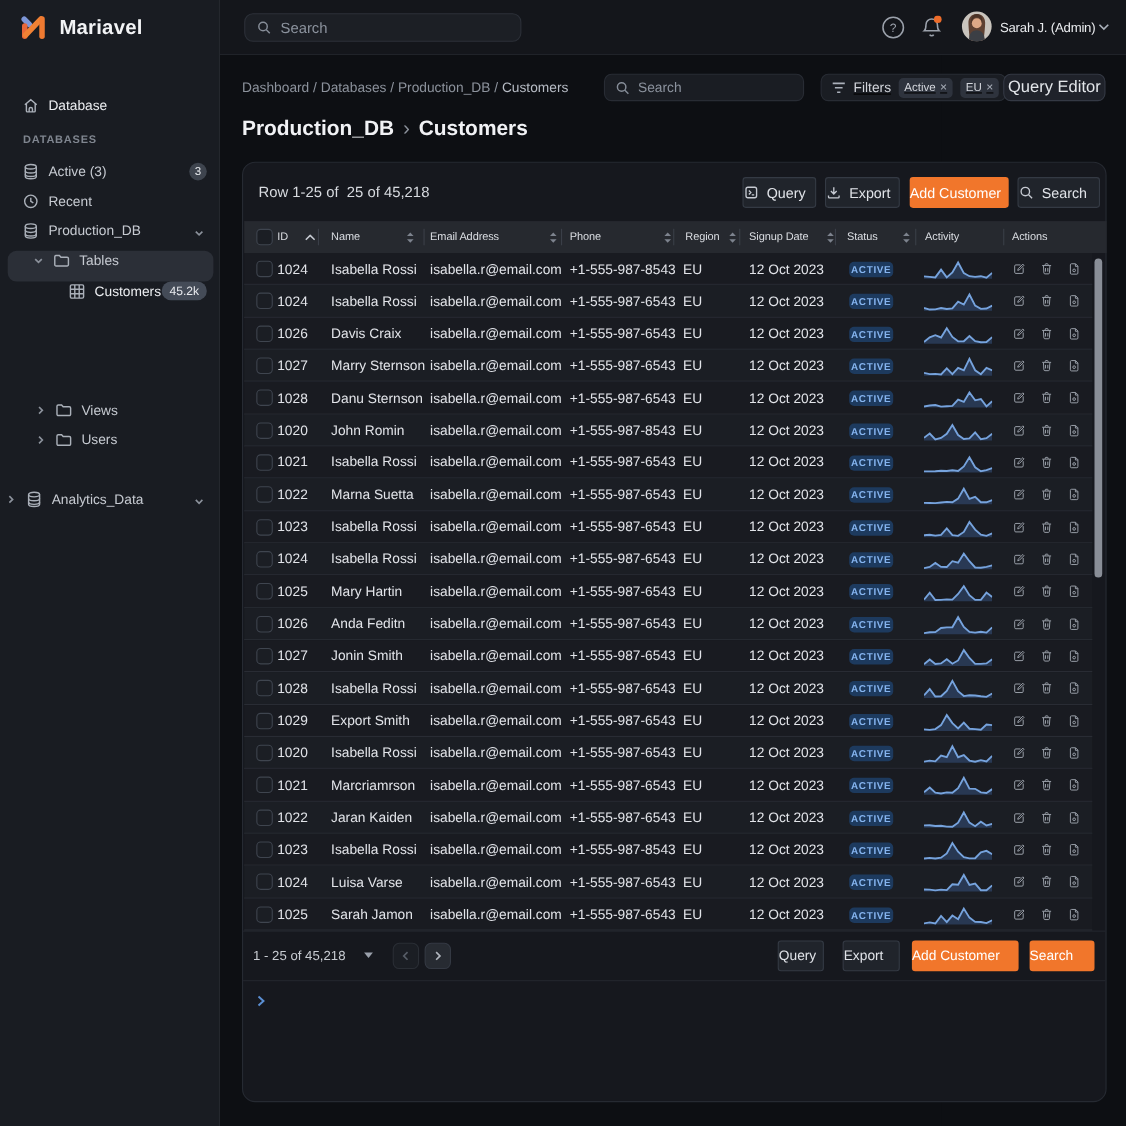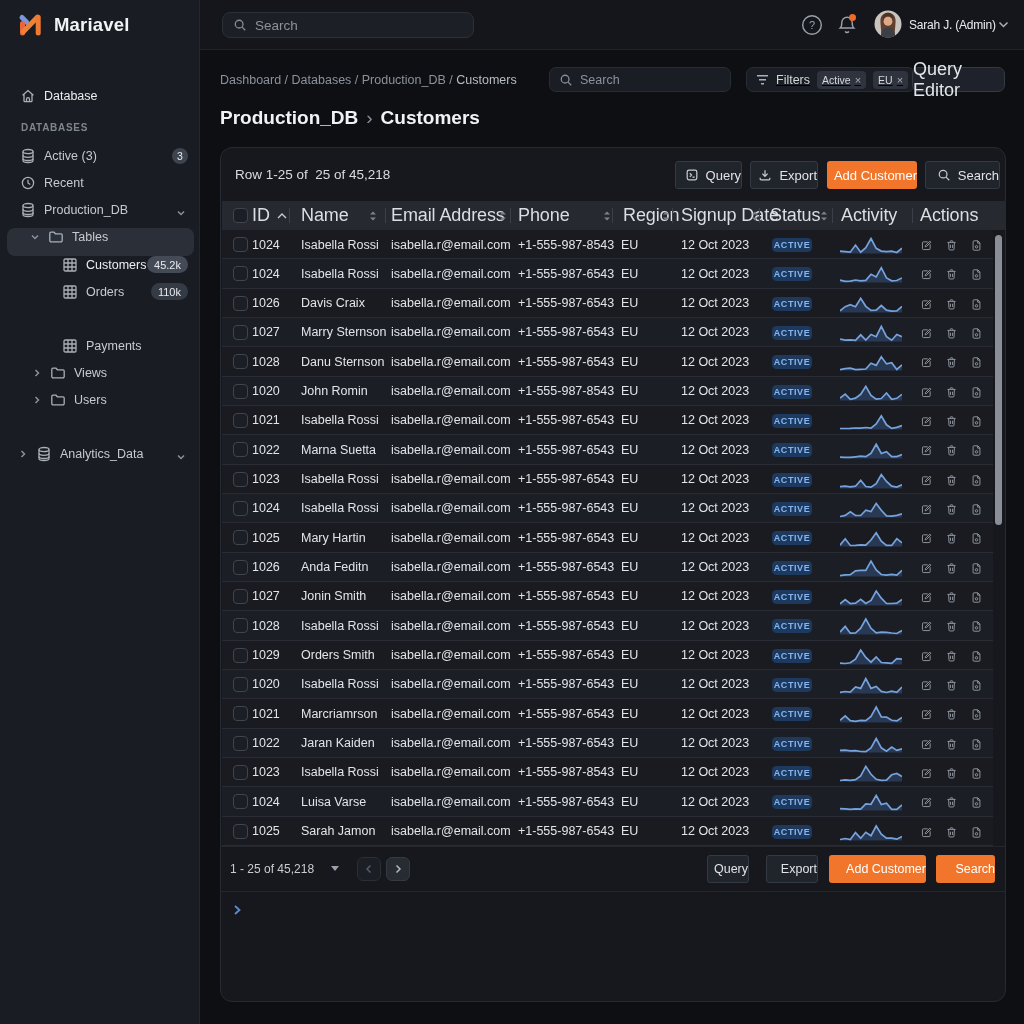--- a/index.html
+++ b/index.html
@@ -28,33 +28,33 @@
 .hicon { position:absolute; top:14px; }
 #uname { position:absolute; left:709px; top:18px; color:#e9ebee; font-size:12px; letter-spacing:-0.2px; }
 
 #content { position:absolute; left:200px; top:50px; width:656px; height:974px; background:#0d0f13; }
 .crumbs { position:absolute; left:20px; top:23px; color:#8c929c; font-size:12.5px; }
 .csearch { position:absolute; left:349px; top:17px; width:182px; height:25px; background:#1a1d23; border:1px solid #282c34; border-radius:7px; display:flex; align-items:center; padding-left:9px; gap:7px; }
 .fgroup { position:absolute; left:546px; top:17px; height:25px; background:#1a1d23; border:1px solid #282c34; border-radius:7px; display:flex; align-items:center; padding:0 6px 0 9px; gap:7px;text-decoration:underline; }
 .fgt { color:#d2d5db; font-size:12.5px; }
 .chip { height:18px; background:#2e333d; border-radius:4px; color:#d4d7dd; font-size:10.5px; display:flex; align-items:center; padding:0 5px; gap:4px; }
 .chx { color:#a7adb7; font-size:11px; }
-.qeditor { position:absolute; left:712px; top:17px; width:93px; height:25px; background:#1f222a; border:1px solid #343944; border-radius:7px; color:#e3e6ea; font-size:18px; display:flex; align-items:center; justify-content:center; }
+.qeditor { position:absolute; left:712px; top:17px; width:93px; height:25px; background:#1f222a; border:1px solid #343944; border-radius:7px; color:#e3e6ea; font-size:15px; display:flex; align-items:center; justify-content:center; }
 .title { position:absolute; left:20px; top:57px; font-size:19px; font-weight:bold; color:#f1f2f5; }
 .title .sep { color:#8c929c; font-weight:normal; padding:0 8px; }
 
 #panel { position:absolute; left:20px; top:97px; width:786px; height:855px; background:#16181e; border:1px solid #262a32; border-radius:12px; }
 .phead { position:absolute; left:0; top:0; width:100%; height:53px; }
 .rowcount { position:absolute; left:14px; top:19px; color:#d8dbe0; font-size:13.5px; }
-.btn { position:absolute; height:28px; top:13px; background:#20242b; border:1px solid #343a44; border-radius:3px; color:#e0e3e8; font-size:13px; display:flex; align-items:center; justify-content:flex-end; gap:7px; }
+.btn { position:absolute; height:28px; top:13px; background:#20242b; border:1px solid #343a44; border-radius:3px; color:#e0e3e8; font-size:13px; display:flex; align-items:center; justify-content:flex-start; gap:7px; }
 .btn.orange { background:#f1762b; border:none; color:#fff; }
 .bic { width:14px; height:14px; stroke:#c6cad2; stroke-width:1.4; }
 
 .thead { position:absolute; left:1px; top:53px; width:784px; height:29px; background:#26292f; display:flex; align-items:center; }
-.hc { position:absolute; color:#dbdee3; font-size:18px; font-weight:normal; letter-spacing:-0.1px; }
+.hc { position:absolute; color:#dbdee3; font-size:10px; font-weight:normal; letter-spacing:-0.1px; }
 .hsep { position:absolute; top:7px; width:1px; height:15px; background:#3a3f48; }
 .srt { position:absolute; width:8px; height:12px; top:9px; }
 .srt1 { position:absolute; width:10px; height:6px; top:12px; }
 #rows { position:absolute; left:1px; top:82px; width:771px; }
 .row { position:relative; width:100%; height:29.33px; border-bottom:1px solid #292c34; background:#191b21; }
 .row.alt { background:#1b1e24; }
 .cb { position:absolute; left:11px; top:7px; width:15px; height:15px; border:1.4px solid #3f454f; border-radius:4px; background:#1b1e24; }
 .c { position:absolute; top:7.5px; color:#e2e4e9; font-size:12.5px; }
 .cid { left:30px; } .cname { left:79px; } .cemail { left:169px; } .cphone { left:296px; } .cregion { left:399px; } .cdate { left:459px; }
 .badge { position:absolute; left:550px; top:8px; width:40px; height:14px; background:#1d3a5e; border-radius:4.5px; color:#85b4ef; font-size:9px; font-weight:bold; letter-spacing:.6px; display:flex; align-items:center; justify-content:center; }
@@ -128,54 +128,39 @@
     </div>
 <div class="hl"></div>
 <div class="sitem" style="top:228px;padding-left:62px">
       <svg class="sic" viewBox="0 0 16 16">
         <rect x="2" y="2" width="12" height="12" rx="1.2" fill="none"></rect>
         <path d="M2 6h12M2 10h12M6 2v12M10 2v12" fill="none"></path>
       </svg>
       <span class="stxt w">Customers</span>
       <span class="kbadge" style="background:#444b57">45.2k</span>
     </div>
-<div class="sitem" style="top:255px;padding-left:62px">
-      <svg class="sic" viewBox="0 0 16 16">
-        <rect x="2" y="2" width="12" height="12" rx="1.2" fill="none"></rect>
-        <path d="M2 6h12M2 10h12M6 2v12M10 2v12" fill="none"></path>
-      </svg>
-      <span class="stxt">Orders</span>
-      <span class="kbadge">110k</span>
-    </div>
-<div class="sitem" style="top:309px;padding-left:62px">
-      <svg class="sic" viewBox="0 0 16 16">
-        <rect x="2" y="2" width="12" height="12" rx="1.2" fill="none"></rect>
-        <path d="M2 6h12M2 10h12M6 2v12M10 2v12" fill="none"></path>
-      </svg>
-      <span class="stxt">Payments</span>
-    </div>
 <div class="sitem" style="top:363px;padding-left:32px">
       <svg class="chv" viewBox="0 0 10 10">
         <path d="M3.5 2l3 3-3 3" fill="none"></path>
       </svg>
       <svg class="sic" viewBox="0 0 16 16">
         <path d="M1.8 4.4A1.2 1.2 0 0 1 3 3.2h3l1.4 1.6h5.6A1.2 1.2 0 0 1 14.2 6v5.6a1.2 1.2 0 0 1-1.2 1.2H3a1.2 1.2 0 0 1-1.2-1.2z" fill="none"></path>
       </svg>
       <span class="stxt">Users</span>
     </div>
 <div class="sitem" style="top:336px;padding-left:32px">
       <svg class="chv" viewBox="0 0 10 10">
         <path d="M3.5 2l3 3-3 3" fill="none"></path>
       </svg>
       <svg class="sic" viewBox="0 0 16 16">
         <path d="M1.8 4.4A1.2 1.2 0 0 1 3 3.2h3l1.4 1.6h5.6A1.2 1.2 0 0 1 14.2 6v5.6a1.2 1.2 0 0 1-1.2 1.2H3a1.2 1.2 0 0 1-1.2-1.2z" fill="none"></path>
       </svg>
       <span class="stxt">Views</span>
     </div>
-<div class="sitem" style="top:417px;padding-left:18px">
+<div class="sitem" style="top:417px;padding-left:5px">
       <svg class="chv" viewBox="0 0 10 10">
         <path d="M3.5 2l3 3-3 3" fill="none"></path>
       </svg>
       <svg class="sic" viewBox="0 0 16 16">
         <ellipse cx="8" cy="3.6" rx="5" ry="2.1" fill="none"></ellipse>
         <path d="M3 3.6v8.8c0 1.16 2.24 2.1 5 2.1s5-.94 5-2.1V3.6" fill="none"></path>
         <path d="M3 7.2c0 1.16 2.24 2.1 5 2.1s5-.94 5-2.1M3 10.4c0 1.16 2.24 2.1 5 2.1s5-.94 5-2.1" fill="none"></path>
       </svg>
       <span class="stxt">Analytics_Data</span>
       <span class="rchv"><svg class="chv" viewBox="0 0 10 10">
@@ -662,21 +647,21 @@
             </svg></span>
           <span class="act a3"><svg class="ai" viewBox="0 0 16 16">
               <path d="M9.6 2.2H5A1.2 1.2 0 0 0 3.8 3.4v9.2A1.2 1.2 0 0 0 5 13.8h6A1.2 1.2 0 0 0 12.2 12.6V4.8z" fill="none"></path>
               <path d="M9.4 2.4v2.7h2.7" fill="none"></path>
               <circle cx="8" cy="9.6" r="1.5" fill="none"></circle>
             </svg></span>
 </div>
 <div class="row">
 <span class="cb"></span>
 <span class="c cid">1029</span>
-<span class="c cname">Orders Smith</span>
+<span class="c cname">Export Smith</span>
 <span class="c cemail">isabella.r@email.com</span>
 <span class="c cphone">+1-555-987-6543</span>
 <span class="c cregion">EU</span>
 <span class="c cdate">12 Oct 2023</span>
 <span class="badge">ACTIVE</span>
 <svg class="spark" viewBox="0 0 62 20">
             <path d="M0.0,17.1 L5.2,17.5 L10.3,16.8 L15.5,13.2 L20.7,4.1 L25.8,11.4 L31.0,16.2 L36.2,10.9 L41.3,16.5 L46.5,16.8 L51.7,17.4 L56.8,12.7 L62.0,13.2 L62,18.5 L0,18.5 Z" fill="#35517b" fill-opacity="0.55" stroke="none"></path>
             <path d="M0.0,17.1 L5.2,17.5 L10.3,16.8 L15.5,13.2 L20.7,4.1 L25.8,11.4 L31.0,16.2 L36.2,10.9 L41.3,16.5 L46.5,16.8 L51.7,17.4 L56.8,12.7 L62.0,13.2" fill="none" stroke="#76a3dd" stroke-width="1.7"></path>
           </svg>
 <span class="act a1"><svg class="ai" viewBox="0 0 16 16">

